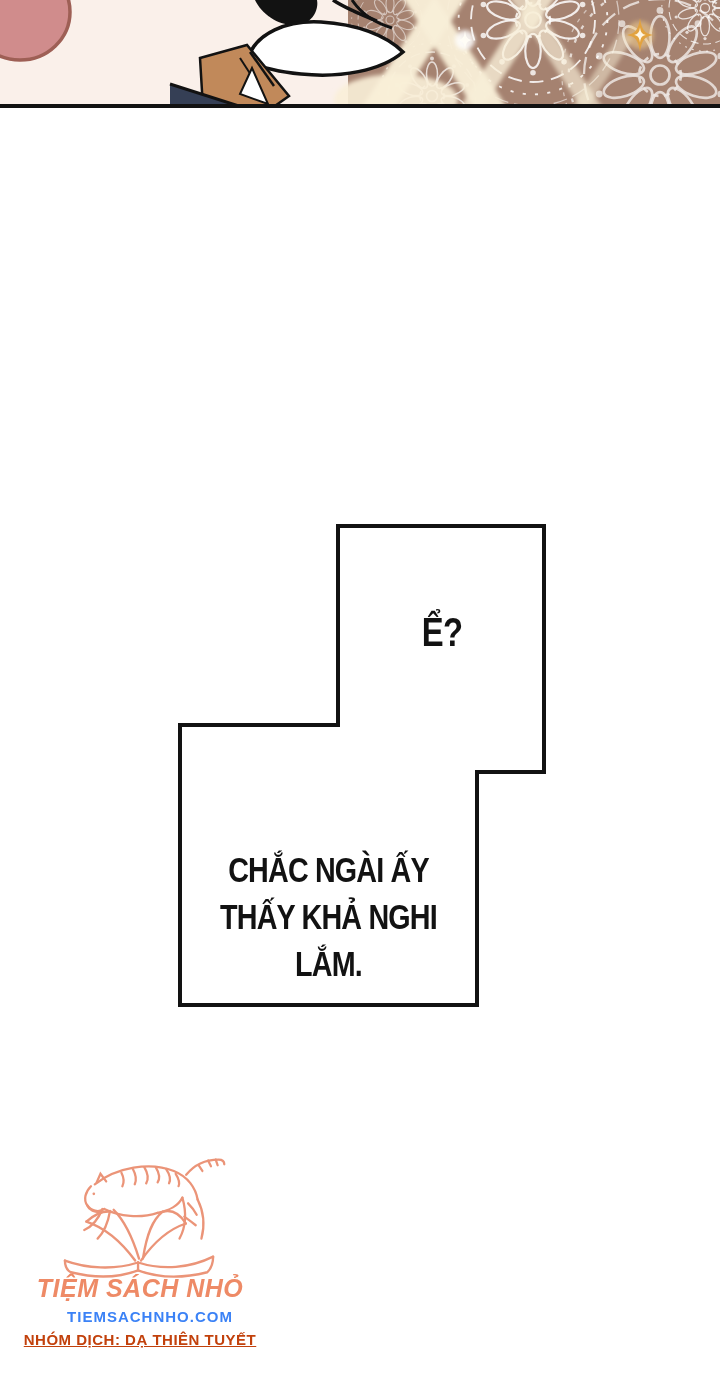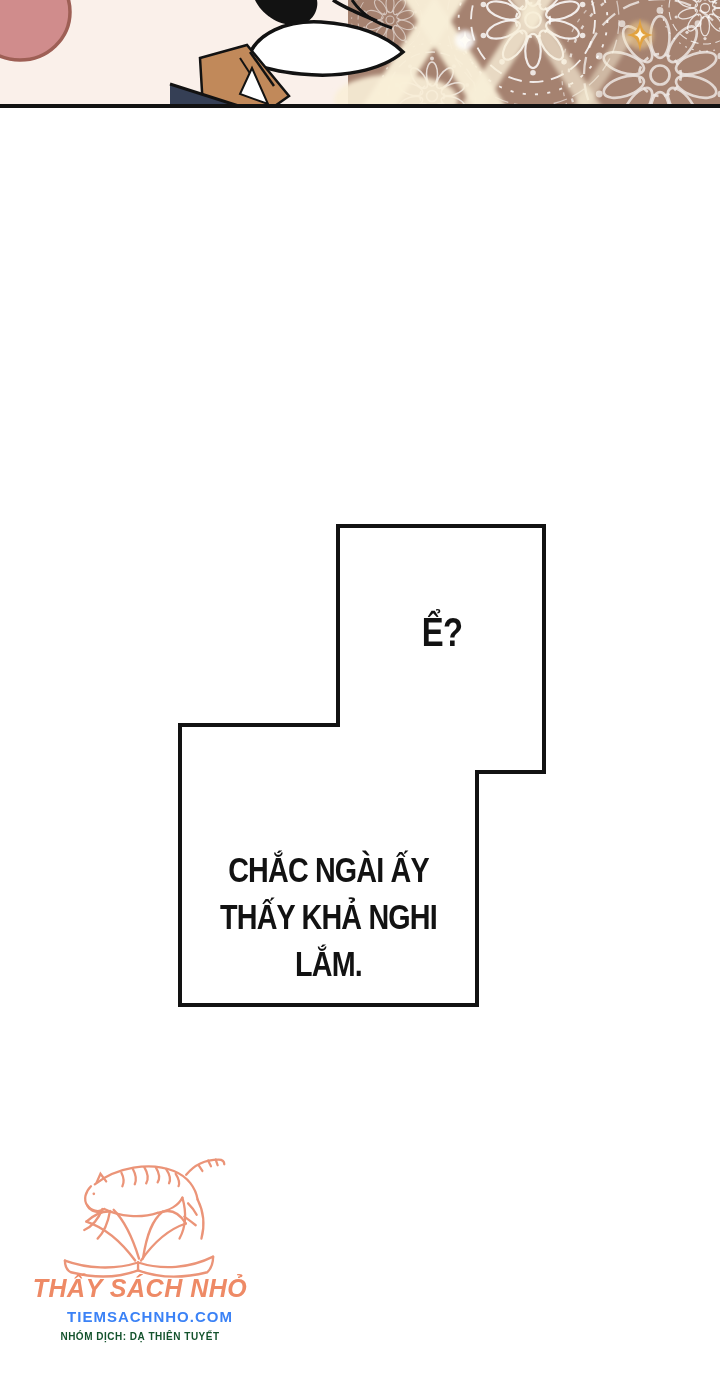--- a/index.html
+++ b/index.html
@@ -19,22 +19,22 @@
   .bubble-text-bottom span{display:block;}
 
   
   .watermark{position:absolute;left:20px;top:1148px;width:240px;text-align:center;}
   .wm-tiger{position:absolute;left:50px;top:2px;}
   .wm-book{position:absolute;left:30px;top:56px;}
   .wm-title{position:absolute;left:0;top:126px;width:240px;font-size:25px;font-weight:bold;
             font-style:italic;letter-spacing:0.5px;color:#ee8a66;}
   .wm-site{position:absolute;left:10px;top:160px;width:240px;font-size:15px;font-weight:bold;
            letter-spacing:1px;color:#3b82f6;}
-  .wm-team{position:absolute;left:0;top:183px;width:240px;font-size:10px;font-weight:bold;
-           letter-spacing:0.5px;color:#14532d;}
+  .wm-team{position:absolute;left:0;top:183px;width:240px;font-size:15px;font-weight:bold;
+           letter-spacing:0.5px;color:#c2410c;text-decoration:underline;}
 </style>
 </head>
 <body>
 
 <div class="panel">
   <svg width="720" height="108" viewBox="0 0 720 108">
     <defs>
       <filter id="soft" x="-40%" y="-40%" width="180%" height="180%">
         <feGaussianBlur stdDeviation="2.2"></feGaussianBlur>
       </filter>
@@ -175,16 +175,16 @@
     <path d="M83,68 C104,76 130,76 154,70 C158,66 160,60 160,54"></path>
     <path d="M83,60 L83,68"></path>
     <path d="M80,58 C64,36 48,24 30,18"></path>
     <path d="M84,56 C76,30 68,16 58,6"></path>
     <path d="M88,56 C92,30 98,16 108,8"></path>
     <path d="M86,58 C100,38 114,26 132,20"></path>
     <path d="M30,18 Q44,6 56,8"></path>
     <path d="M108,8 Q122,4 132,20"></path>
   </svg>
 
-  <div class="wm-title">THẤY SÁCH NHỎ</div>
+  <div class="wm-title">TIỆM SÁCH NHỎ</div>
   <div class="wm-site">TIEMSACHNHO.COM</div>
   <div class="wm-team">NHÓM DỊCH: DẠ THIÊN TUYẾT</div>
 </div>
 
 </body></html>

